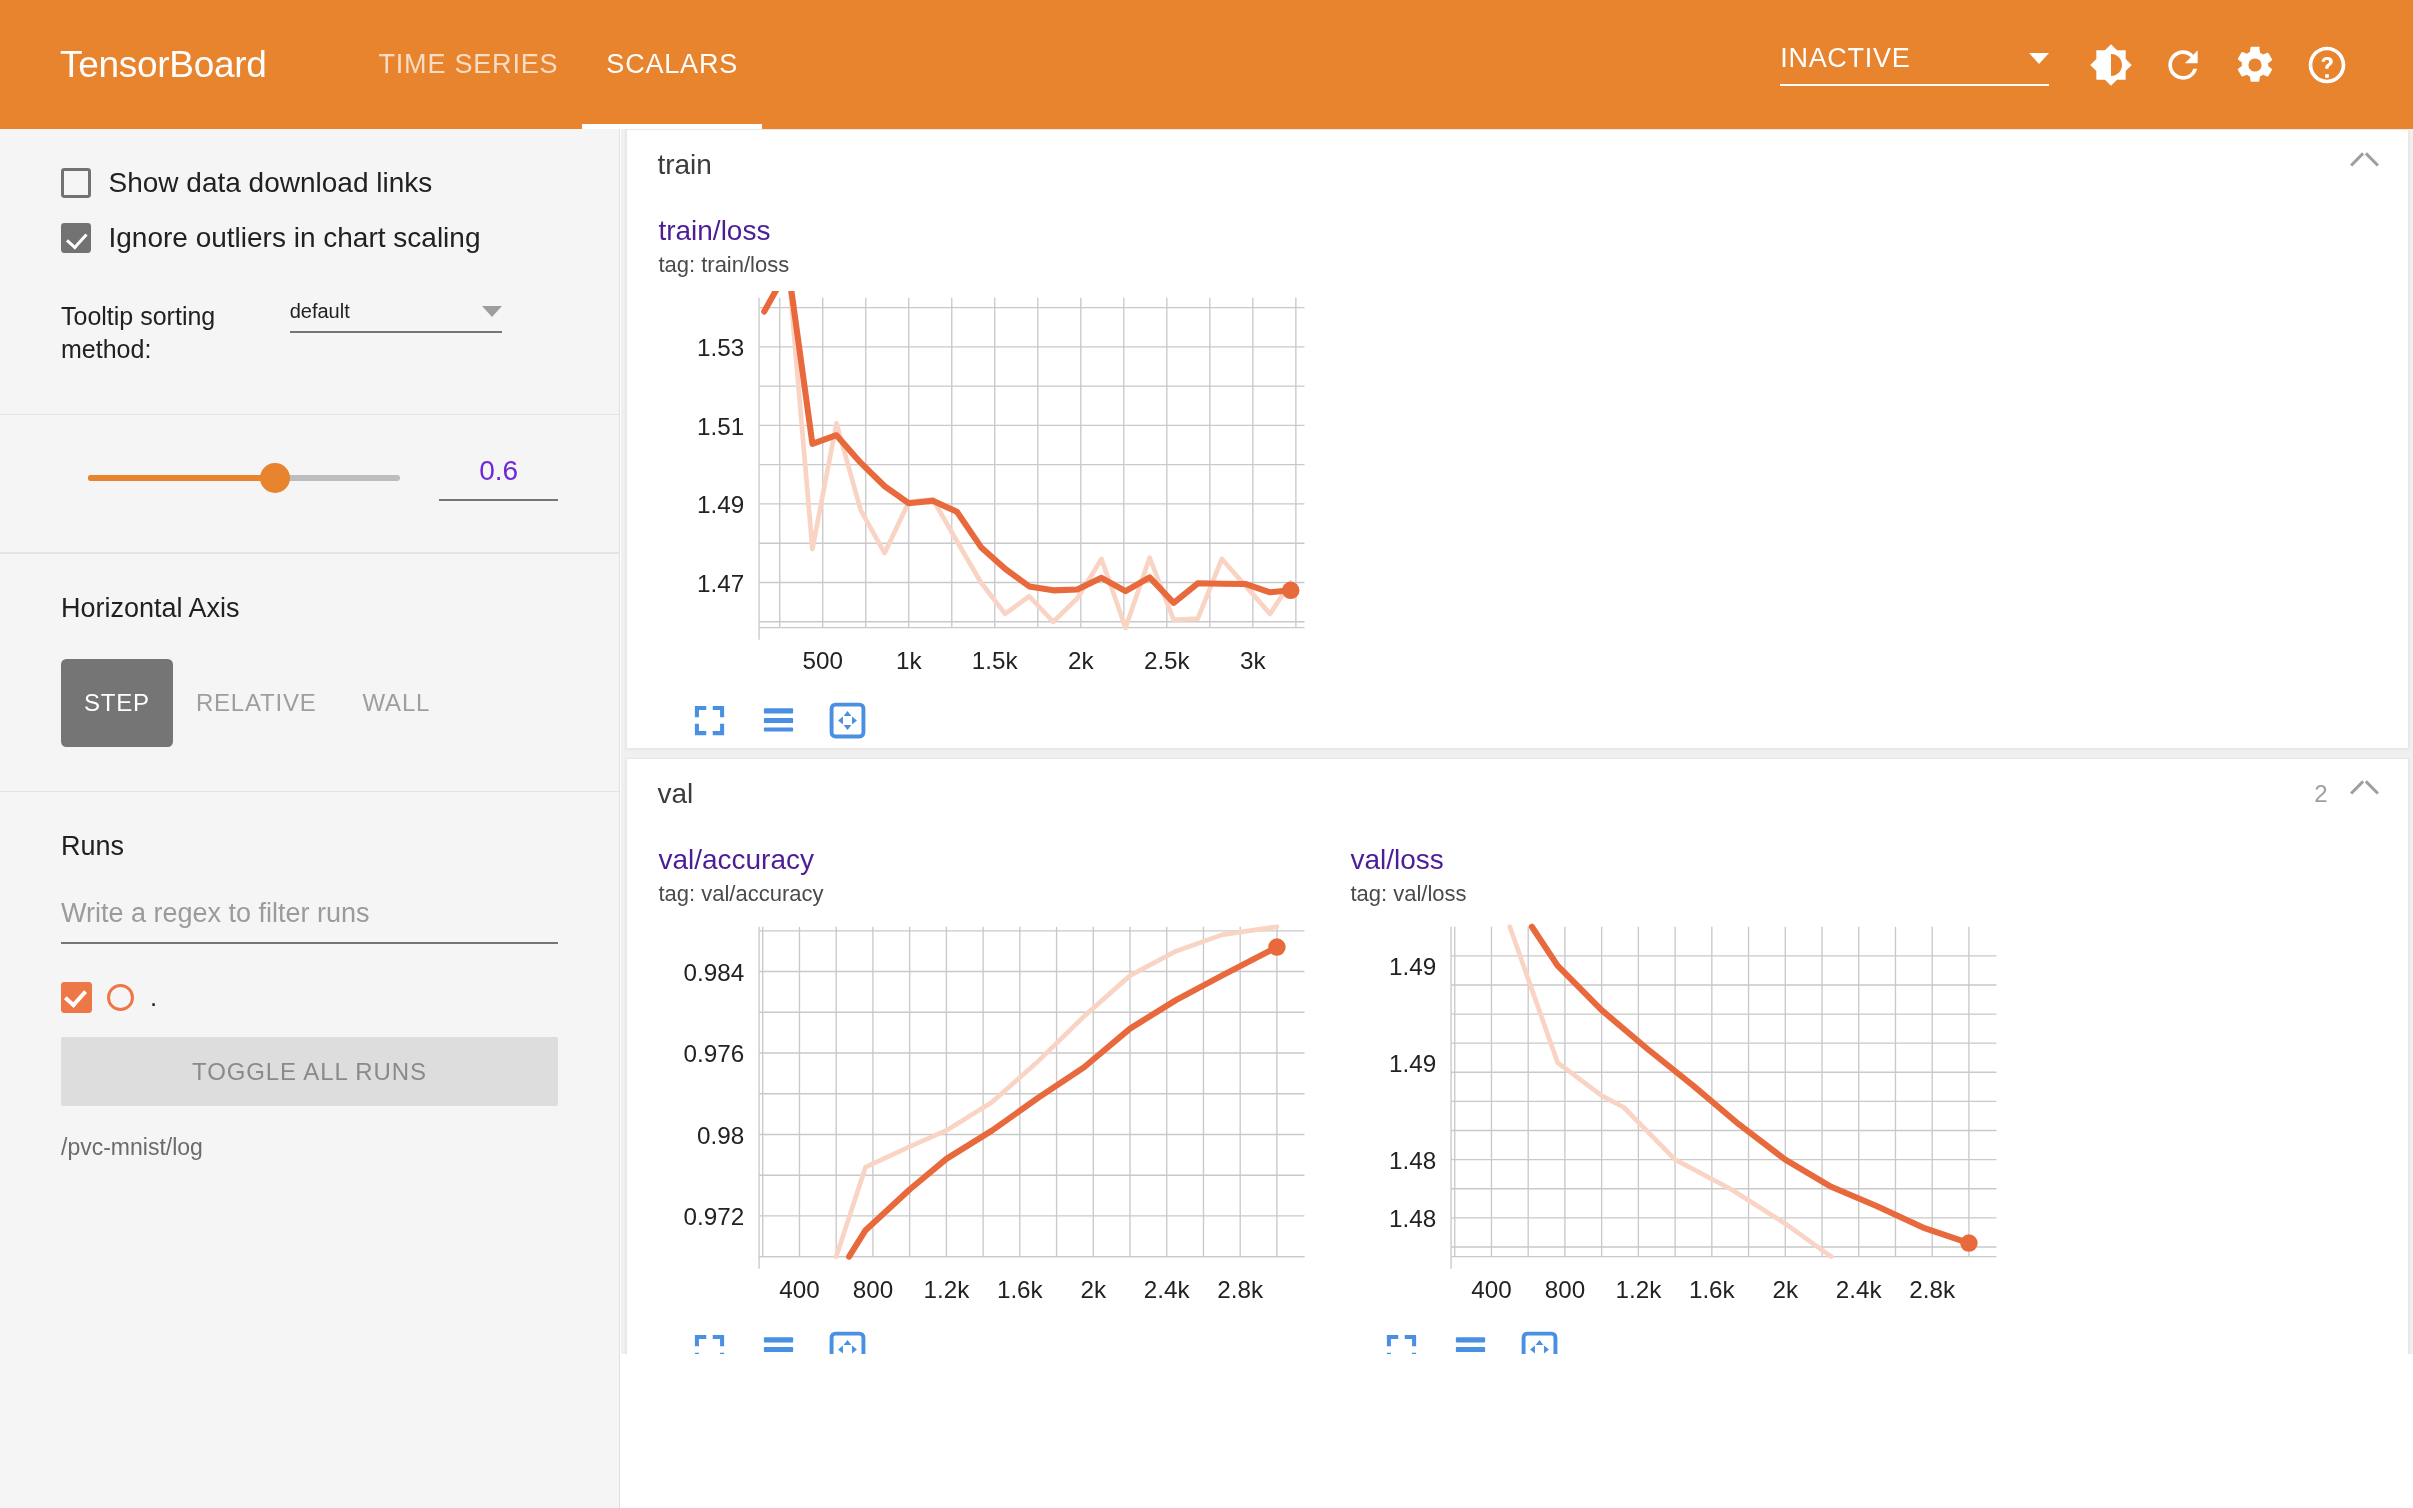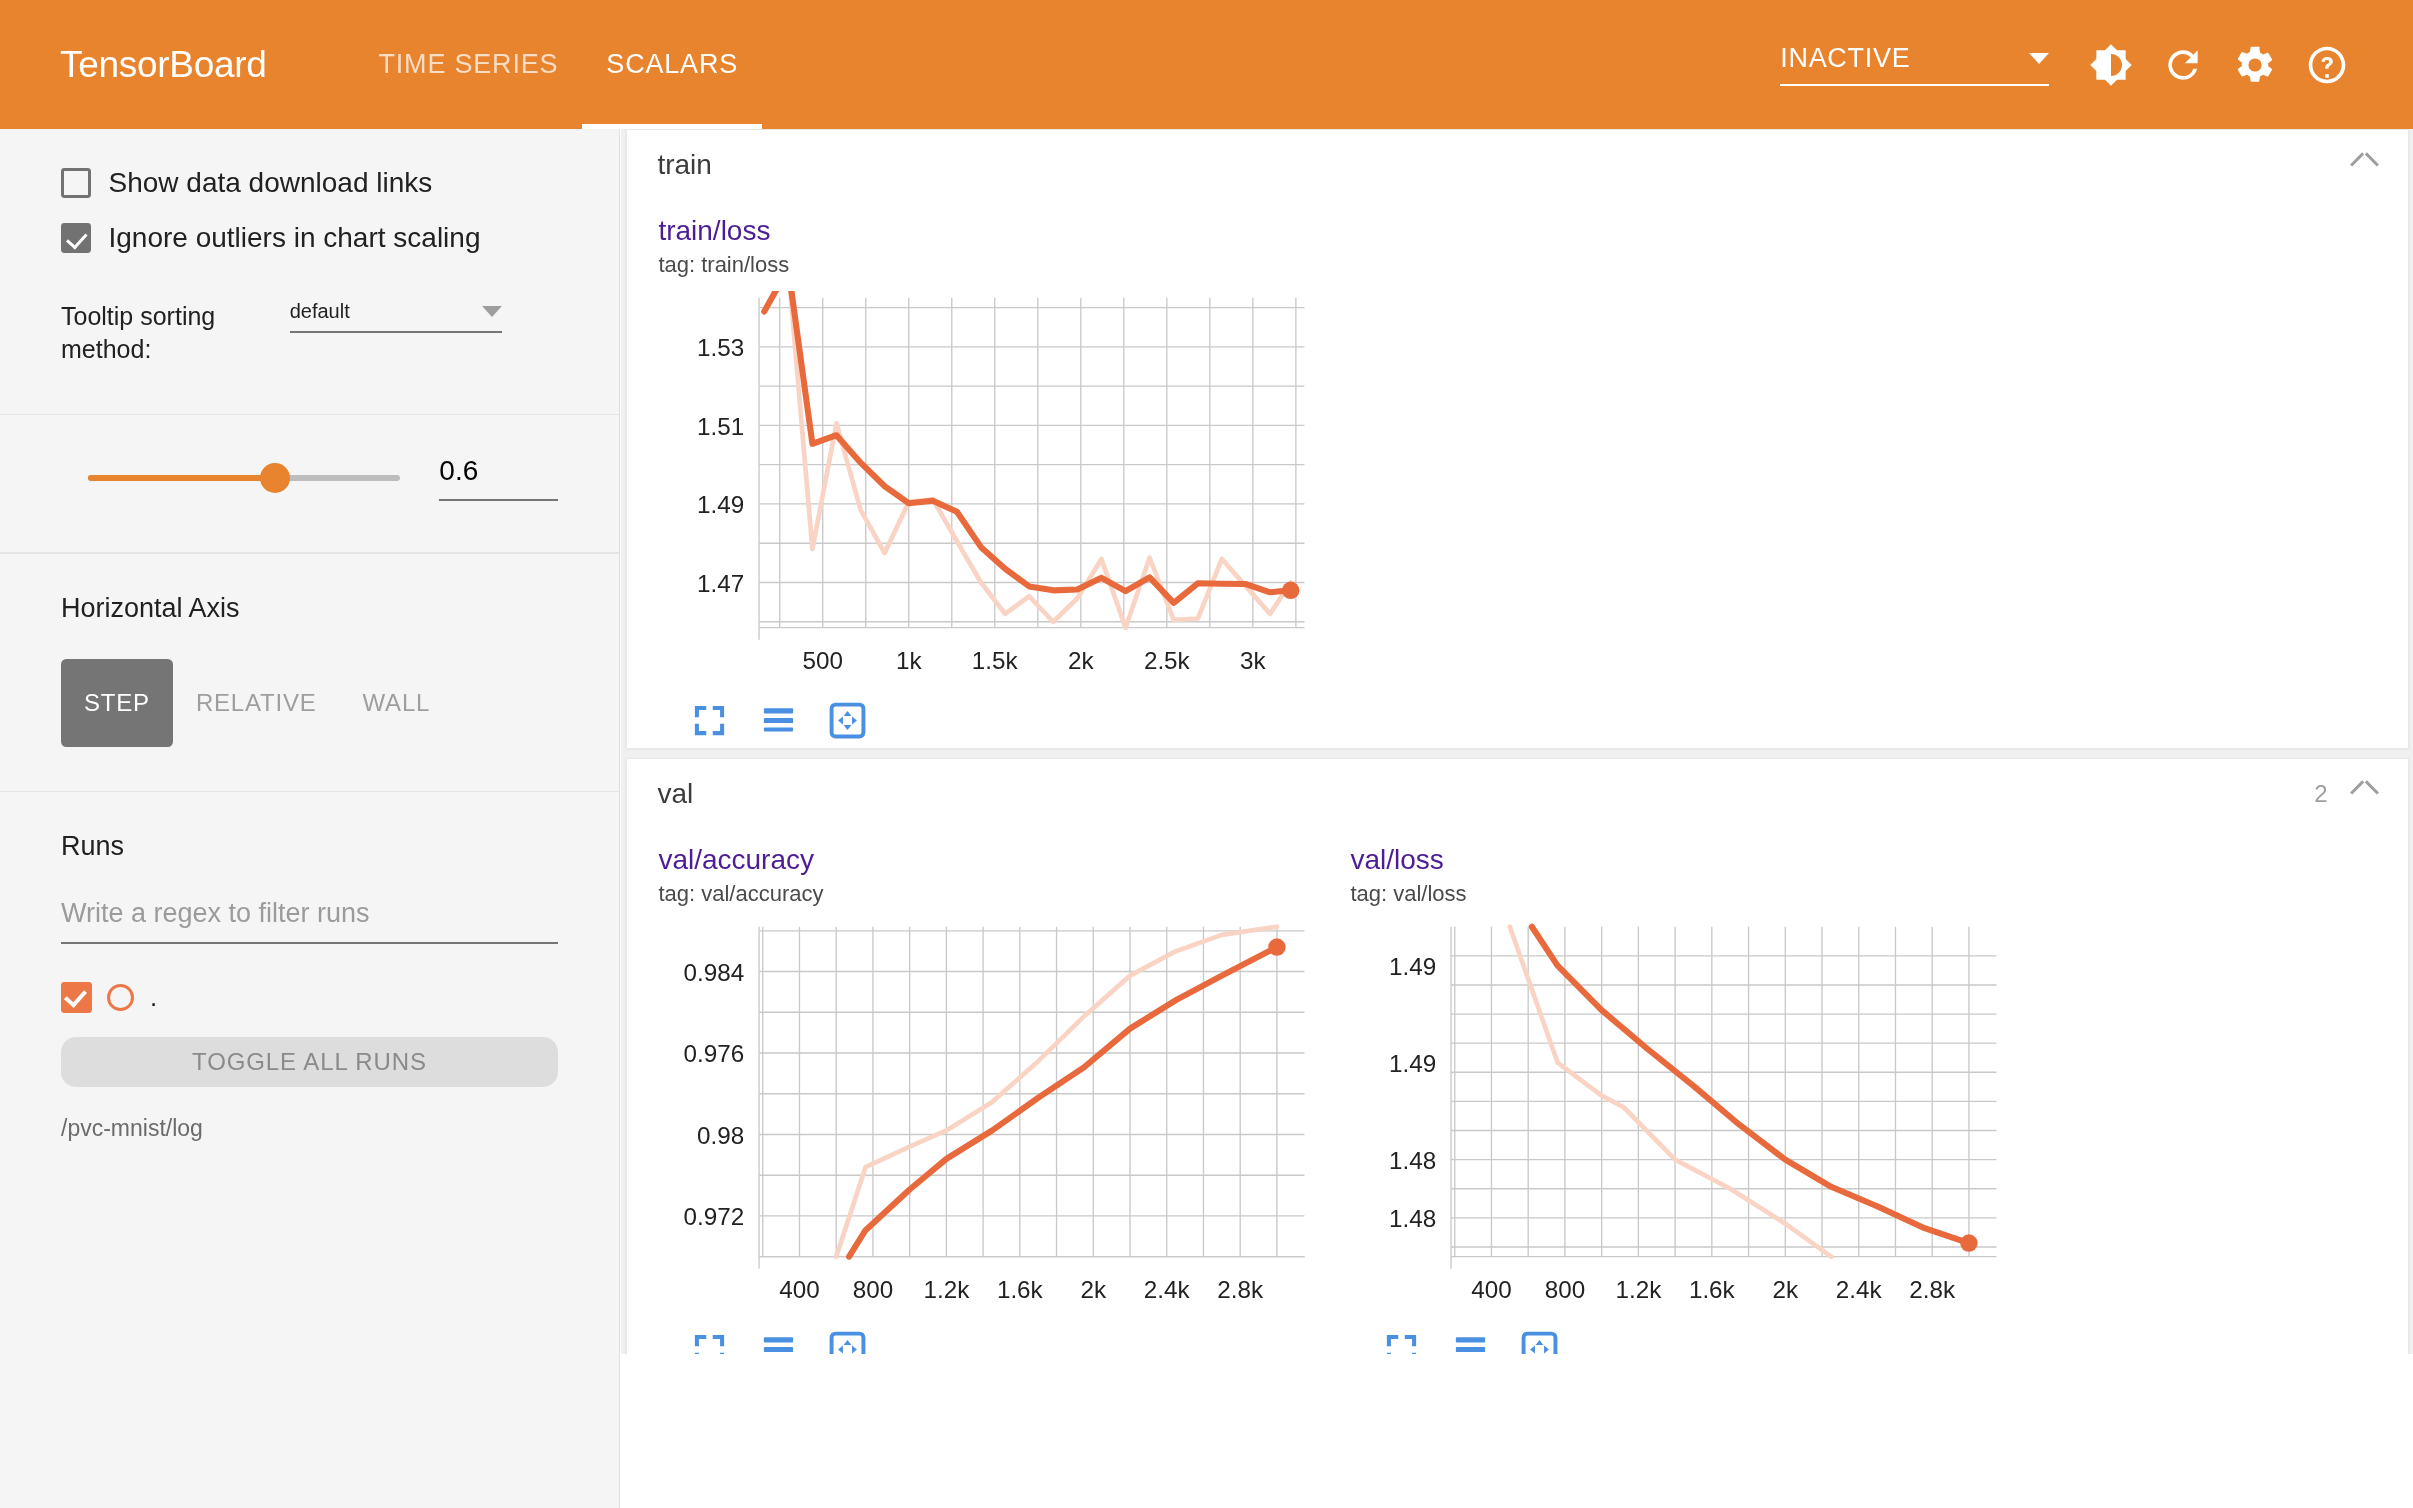--- a/index.html
+++ b/index.html
@@ -166,22 +166,22 @@
   }
   .slider-thumb {
     position: absolute; top: 50%; left: 60%;
     width: 30px; height: 30px; margin-left: -15px; margin-top: -15px;
     border-radius: 50%; background: #E8832E;
   }
   .slider-value {
     margin-left: 39px; width: 128px;
     border-bottom: 2px solid #757575;
     padding-bottom: 12px;
-    font-size: 28px; color: #000000;
-    text-align: left;
+    font-size: 28px; color: #6d28d9;
+    text-align: center;
   }
 
   .axis-btns { display: flex; margin-top: 35px; padding-bottom: 44px; }
   .axis-btn {
     font-size: 24px; letter-spacing: 0.8px;
     color: #9E9E9E;
     padding: 30px 23px;
     border-radius: 5.4px;
     cursor: pointer;
   }
@@ -213,22 +213,22 @@
   }
   .run-circle {
     width: 27px; height: 27px; border-radius: 50%;
     border: 3.4px solid #ED7746; margin-left: 15px; flex: none;
   }
   .run-name { margin-left: 16px; font-size: 25.6px; color: #212121; }
 
   .toggle-all {
     margin-top: 24px;
     background: #DDDDDD;
-    border-radius: 15px;
-    height: 50px;
+    border-radius: 2px;
+    height: 69px;
     display: flex; align-items: center; justify-content: center;
     font-size: 24px; letter-spacing: 0.9px;
     color: #8A8A8A;
     cursor: pointer;
   }
   .run-path {
     margin-top: 28px; font-size: 23px; color: #6b6b6b;
   }
 
   

